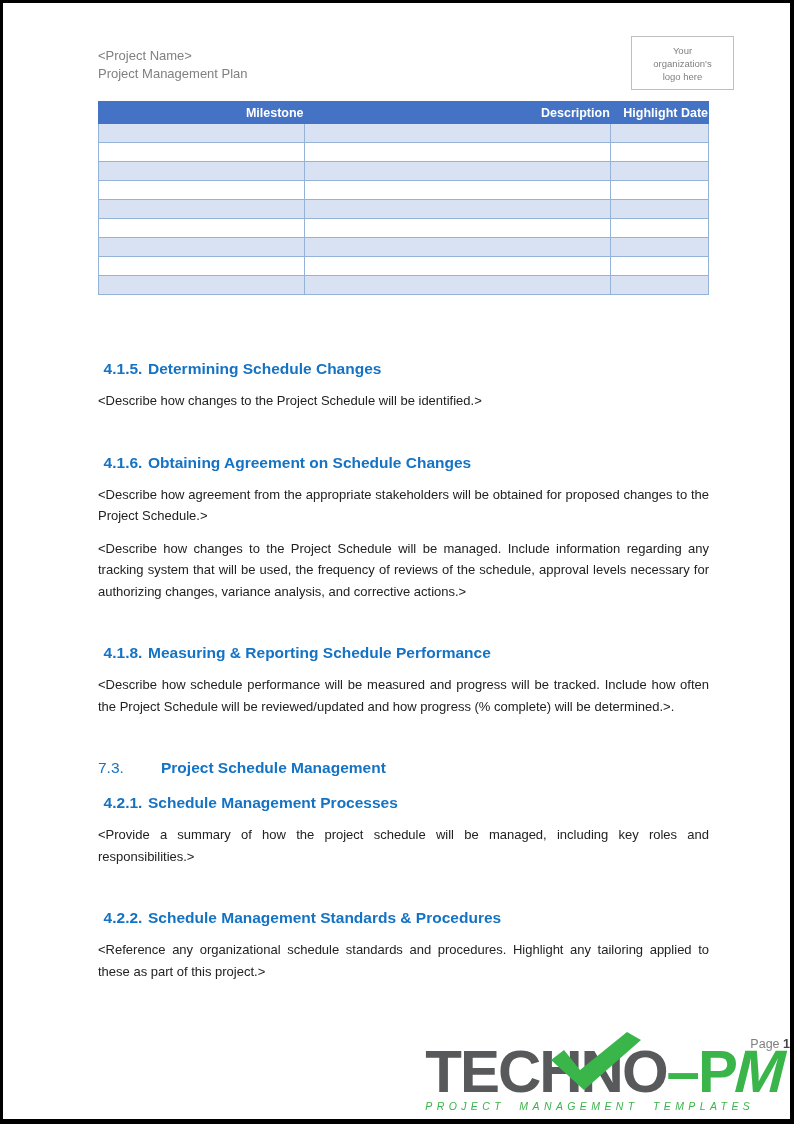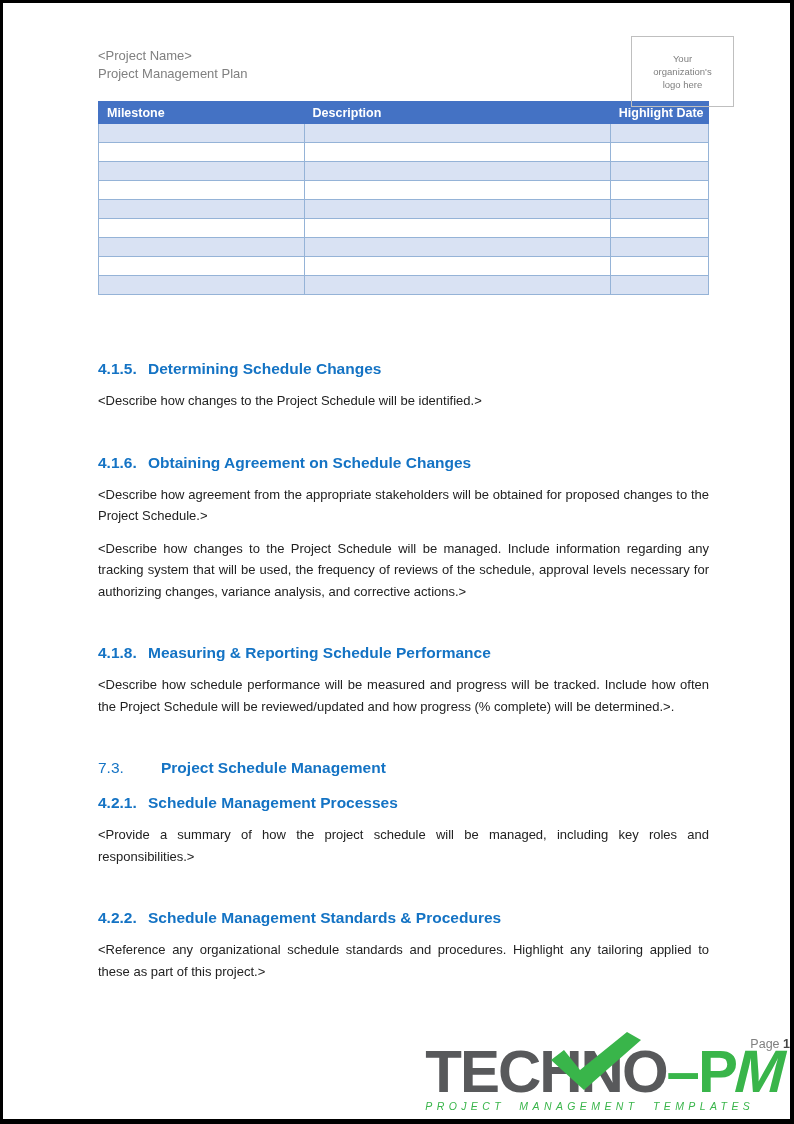--- a/index.html
+++ b/index.html
@@ -23,43 +23,43 @@
     border-right-width:4px;
     border-bottom-width:5px;
     overflow:hidden;
   }
   .content{
     position:absolute;left:95px;top:0;width:611px;
   }
   
   .doc-header{margin-top:44px;color:var(--muted_gray);font-size:13px;line-height:18px;}
   .logo-box{
-    position:absolute;left:628px;top:33px;width:103px;height:71px;
+    position:absolute;left:628px;top:33px;width:103px;height:54px;
     border:1px solid #BFBFBF;
     color:#7F7F7F;font-size:9.5px;line-height:13px;text-align:center;
     display:flex;flex-direction:column;justify-content:center;
   }
   
   table.milestones{
     margin-top:18px;width:100%;border-collapse:collapse;table-layout:fixed;
   }
   table.milestones th{
     background:var(--table_header_bg);color:#fff;font-size:12.5px;font-weight:bold;
-    text-align:left;height:22px;padding:0 0 0 8px;border:1px solid var(--table_header_bg);
+    text-align:right;height:22px;padding:0 0 0 8px;border:1px solid var(--table_header_bg);
   }
   table.milestones td{
     height:19px;border:1px solid var(--table_border);
   }
   table.milestones tr.band td{background:var(--table_band);}
   
   .h3, .h2{
     color:var(--heading_blue);font-size:15.5px;line-height:20px;font-weight:bold;
     display:flex;
   }
-  .h3 .num{flex:0 0 50px;}
+  .h3 .num{flex:0 0 50px;text-align:center;}
   .h2 .num{flex:0 0 63px;font-weight:normal;}
   .sec-gap{margin-top:41px;}
   .first-gap{margin-top:64px;}
   .sub-gap{margin-top:15px;}
   p.body{
     margin-top:11px;color:var(--body_text);font-size:13px;line-height:21.5px;
     text-align:justify;
   }
   
   .page-footer{

